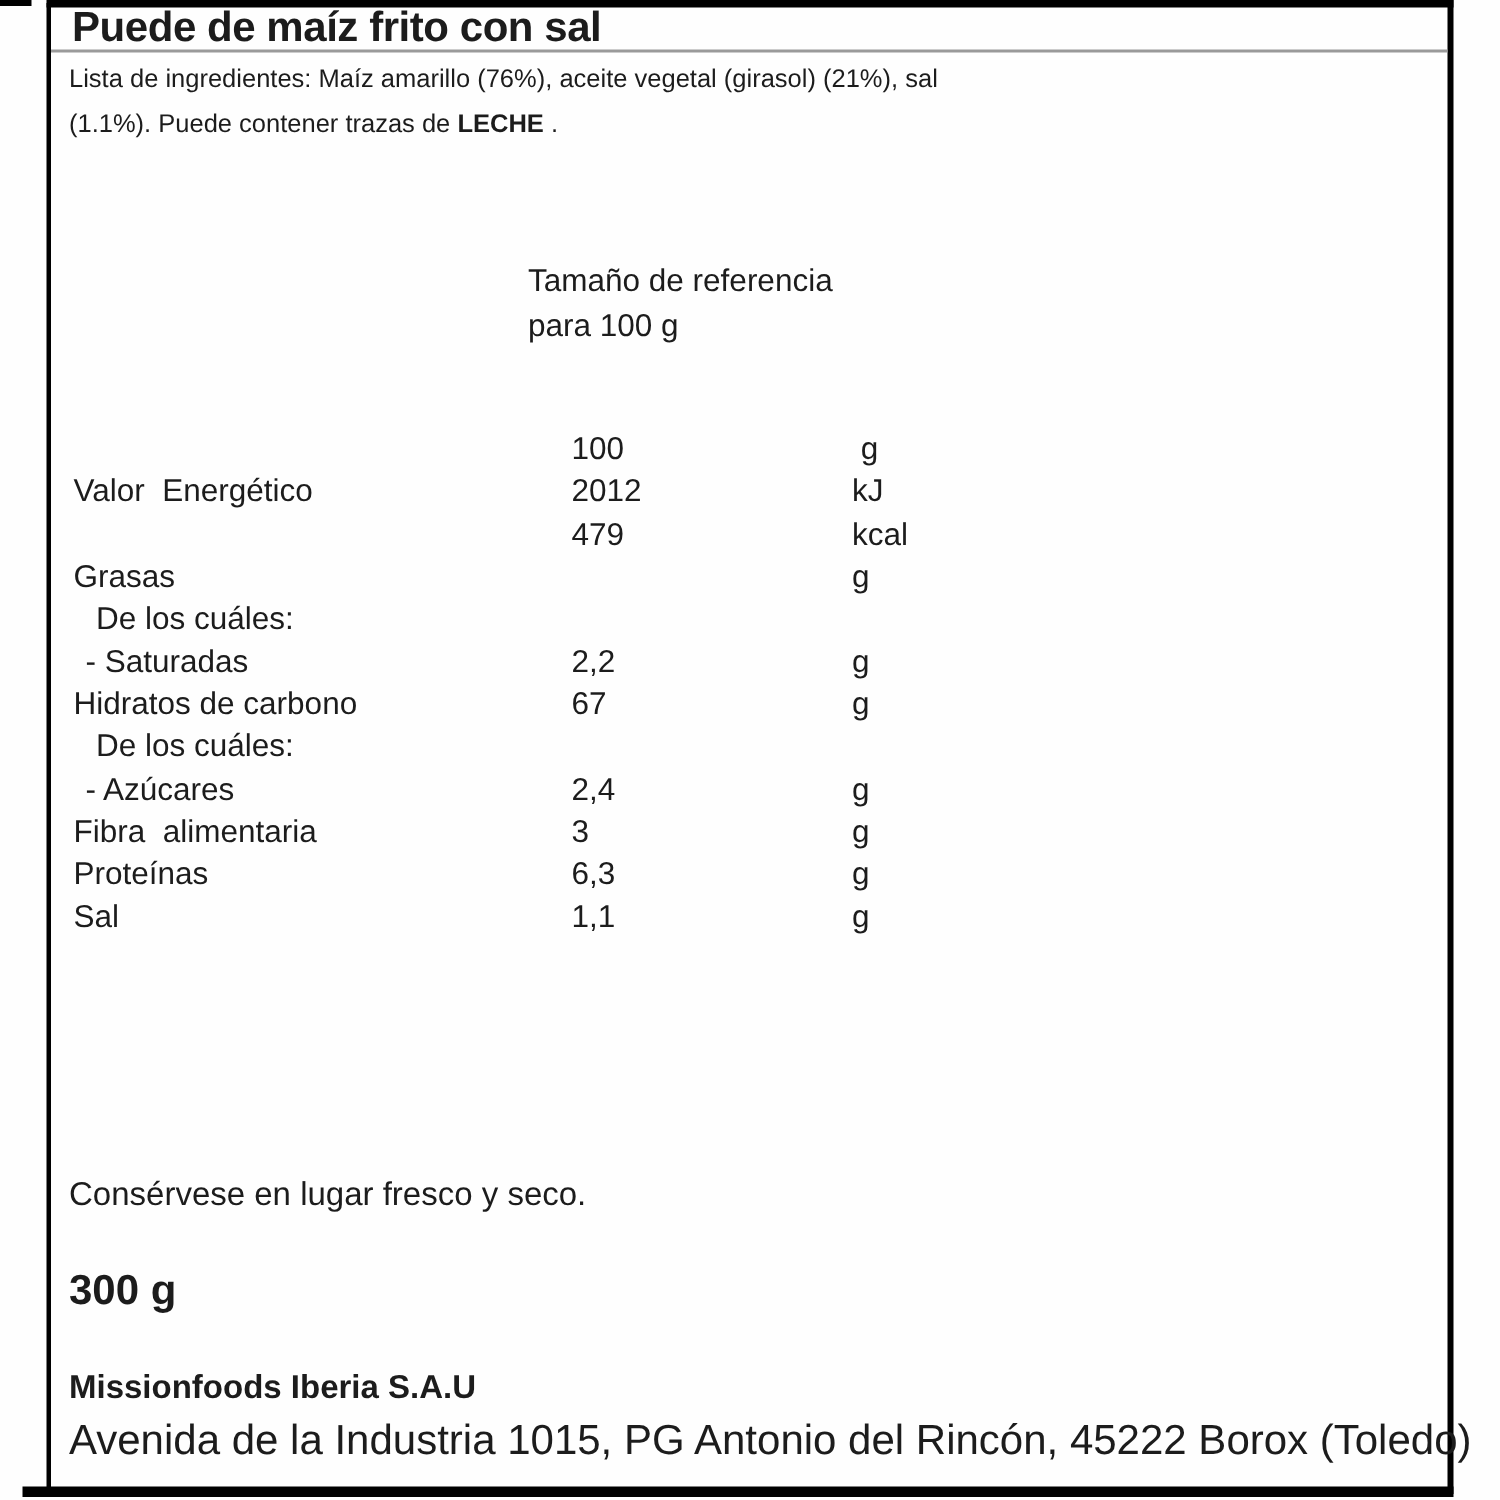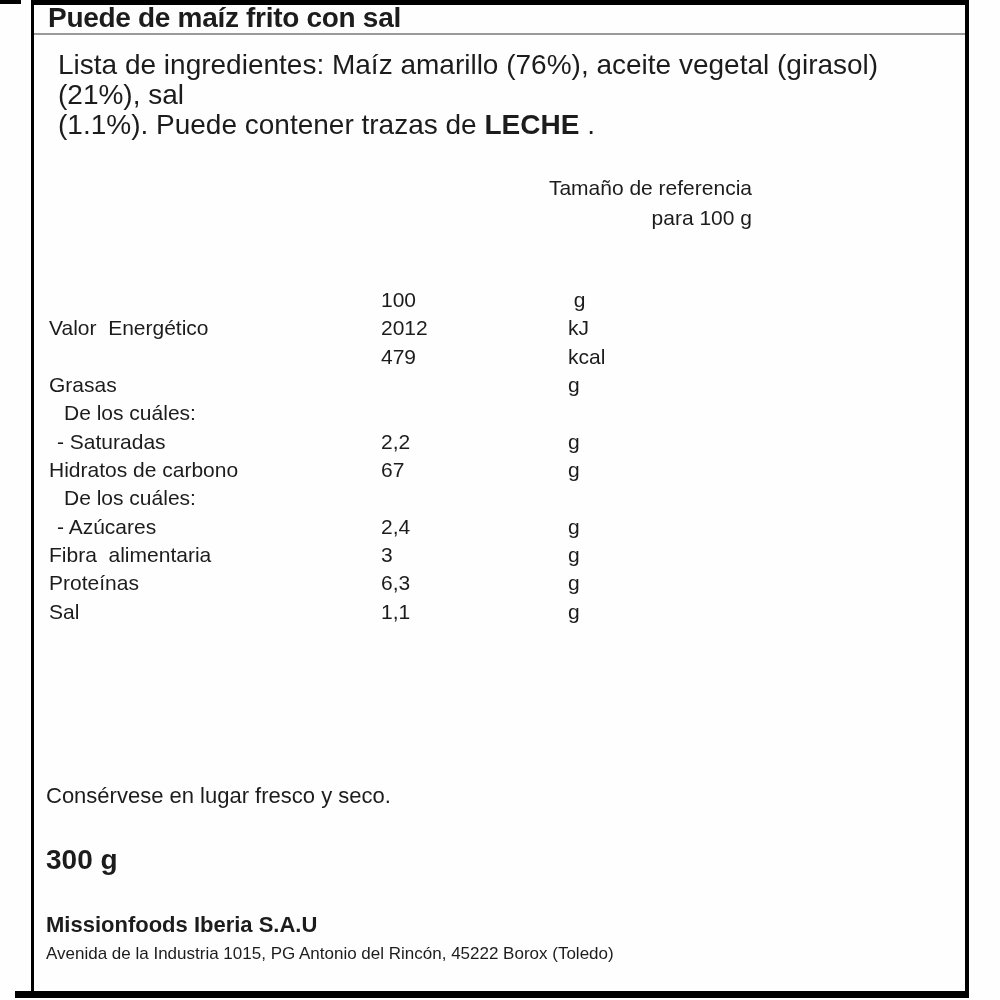--- a/index.html
+++ b/index.html
@@ -21,43 +21,43 @@
   .title {
     position: absolute; left: 48px; top: 3px;
     font-size: 28px; font-weight: bold; letter-spacing: -0.3px;
     line-height: 30px; white-space: pre;
   }
   .title-separator {
     position: absolute; left: 34px; top: 33px; width: 931px; height: 2px;
     background: var(--separator, #999);
   }
   .ingredients {
-    position: absolute; left: 46px; top: 38px; width: 880px; margin: 12px;
-    font-size: 28px; line-height: 30px;
+    position: absolute; left: 46px; top: 38px; width: 880px; margin: 0;
+    font-size: 17px; line-height: 30px;
   }
   .ingredients .pre { white-space: pre; }
   .reference {
     position: absolute; left: 352px; top: 173px; width: 400px;
-    text-align: right; font-size: 21px; line-height: 30px;
+    text-align: left; font-size: 21px; line-height: 30px;
   }
   .nutrition {
     position: absolute; left: 0; top: 288px; width: 700px;
     font-size: 21px;
   }
   .nrow { position: relative; height: 28.35px; }
   .nlabel { position: absolute; left: 49px; white-space: pre; }
   .nrow.sub  .nlabel { left: 64px; }
   .nrow.dash .nlabel { left: 57px; }
   .nnum  { position: absolute; left: 381px; width: 168px; text-align: left; white-space: pre; }
   .nunit { position: absolute; left: 568px; white-space: pre; }
 
   .storage      { position: absolute; left: 46px; top: 783px; margin: 0; font-size: 22px; }
   .netweight    { position: absolute; left: 46px; top: 844px; margin: 0; font-size: 28px; font-weight: bold; }
   .manufacturer { position: absolute; left: 46px; top: 912px; margin: 0; font-size: 22px; font-weight: bold; }
-  .address      { position: absolute; left: 46px; top: 944px; margin: 0; font-size: 17px; }
+  .address      { position: absolute; left: 46px; top: 944px; margin: 0; font-size: 28px; }
 </style>
 </head>
 <body>
 
 <div class="page">
   <div class="frame-top-artifact"></div>
   <div class="frame-top"></div>
   <div class="frame-left"></div>
   <div class="frame-right"></div>
   <div class="frame-bottom"></div>

